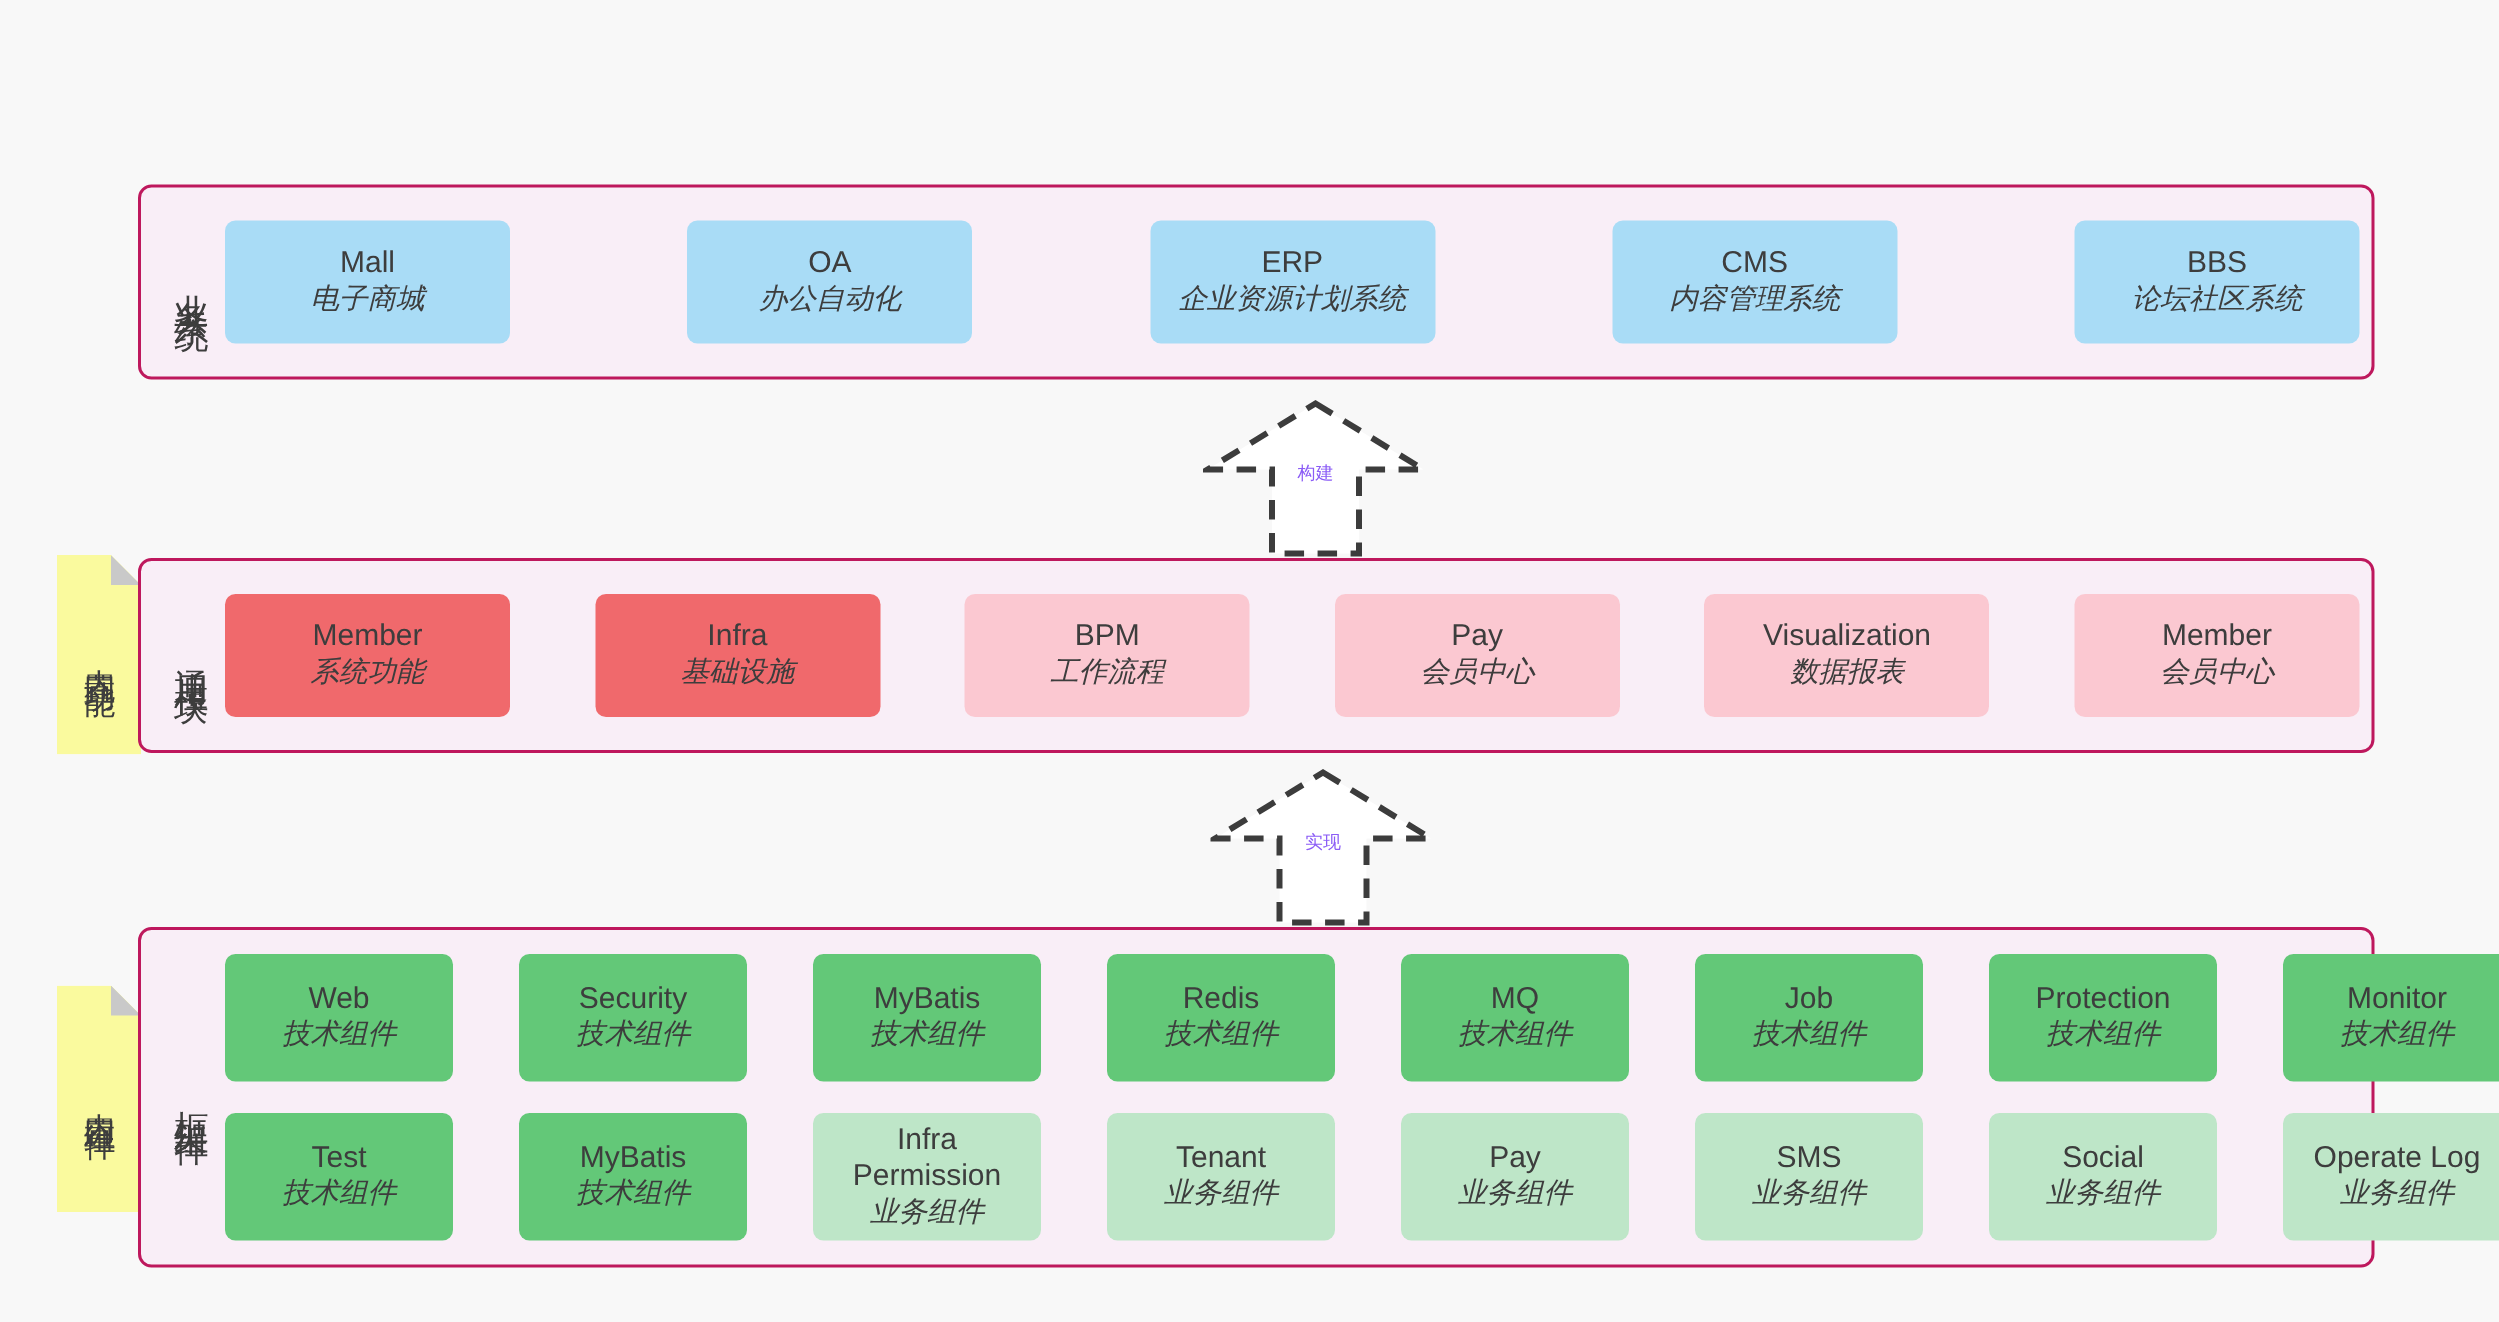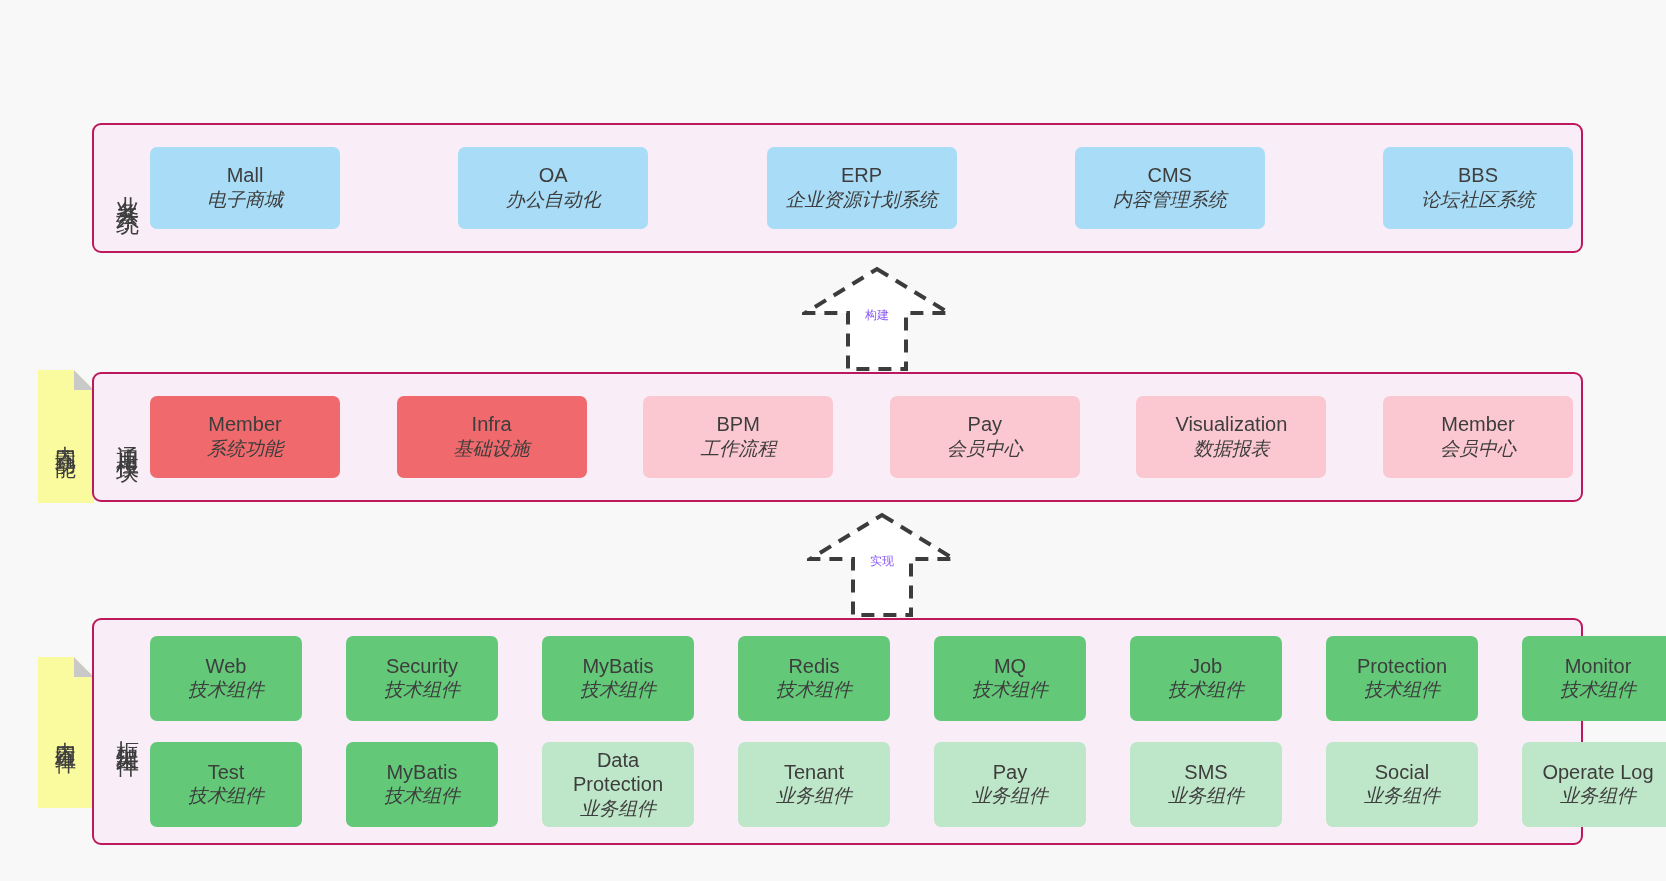--- a/index.html
+++ b/index.html
@@ -193,21 +193,21 @@
       <div class="boxes-row" style="padding:0;gap:44px;">
         <div class="box w8 c-gd">
           <div class="box-title">Test</div>
           <div class="box-sub">技术组件</div>
         </div>
         <div class="box w8 c-gd">
           <div class="box-title">MyBatis</div>
           <div class="box-sub">技术组件</div>
         </div>
         <div class="box w8 c-gl">
-          <div class="box-title">Data Protection</div>
+          <div class="box-title">Infra Permission</div>
           <div class="box-sub">业务组件</div>
         </div>
         <div class="box w8 c-gl">
           <div class="box-title">Tenant</div>
           <div class="box-sub">业务组件</div>
         </div>
         <div class="box w8 c-gl">
           <div class="box-title">Pay</div>
           <div class="box-sub">业务组件</div>
         </div>

